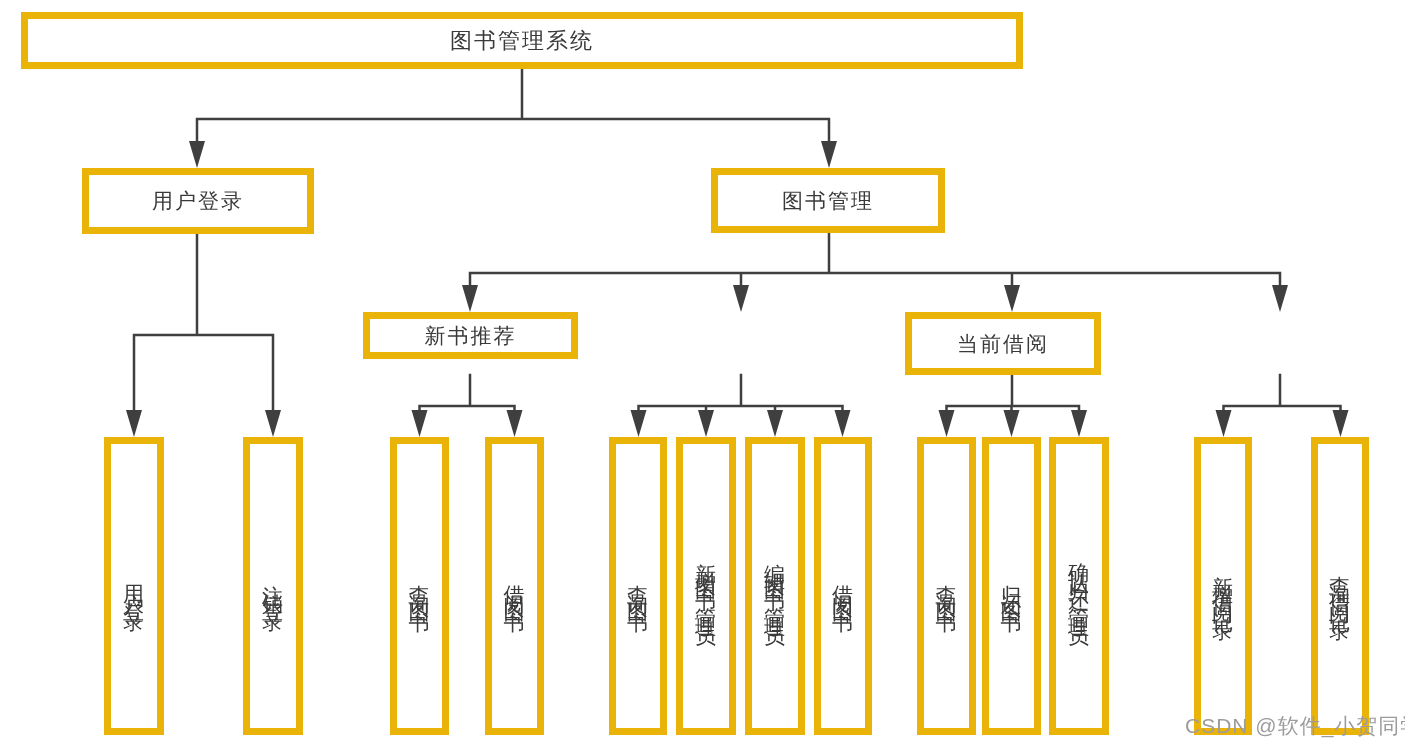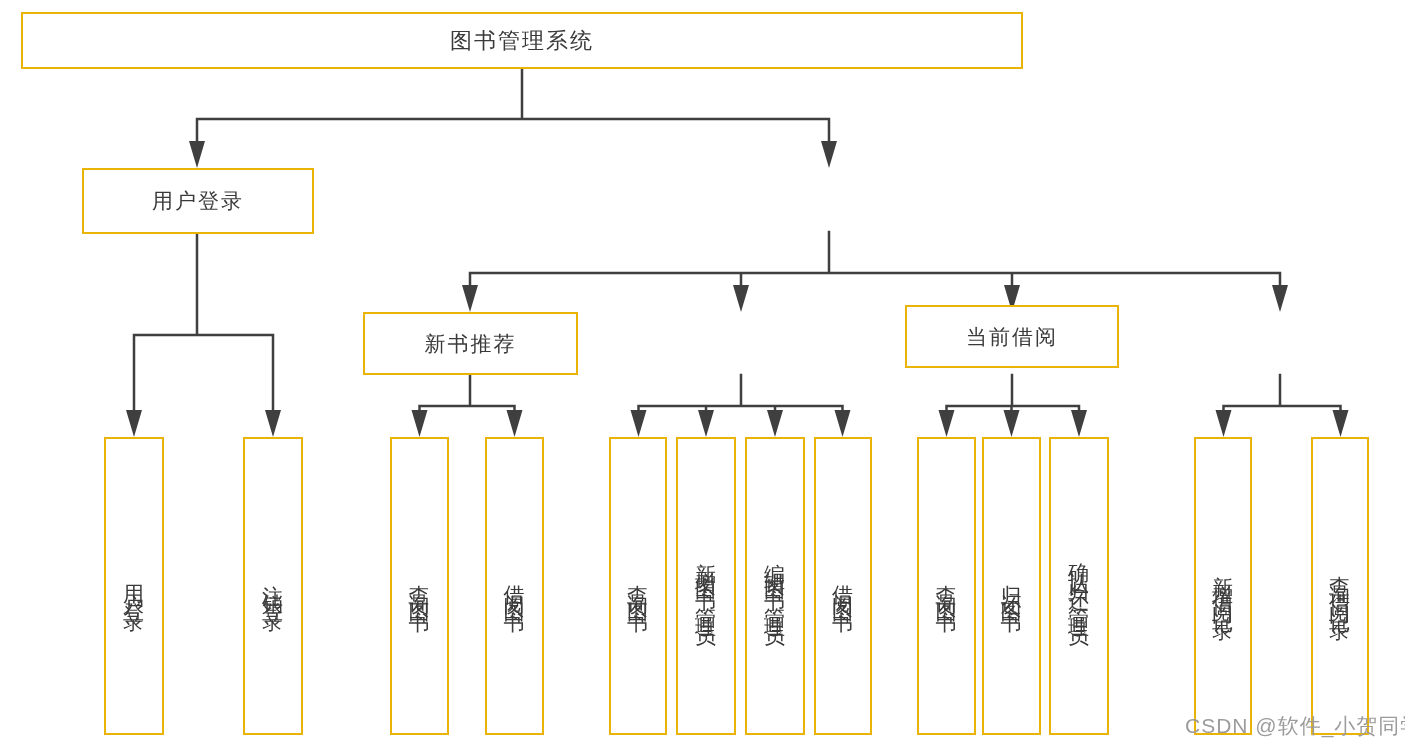--- a/index.html
+++ b/index.html
@@ -1,19 +1,19 @@
 <!DOCTYPE html>
 <html><head>
 <meta charset="utf-8">
 <style>
   html,body{margin:0;padding:0;background:#ffffff;}
   body{font-family:"Liberation Sans","DejaVu Sans",sans-serif;color:#3a3a3a;}
   .stage{position:relative;width:1405px;height:747px;background:#ffffff;overflow:hidden;}
   .wires{position:absolute;left:0;top:0;width:1405px;height:747px;}
-  .node{position:absolute;box-sizing:border-box;border:2px solid #eab308;background:#ffffff;
+  .node{position:absolute;box-sizing:border-box;border:7px solid #eab308;background:#ffffff;
         display:flex;align-items:center;justify-content:center;z-index:2;}
   .node .label{color:#3a3a3a;white-space:nowrap;}
   .h .label{font-size:21px;letter-spacing:2px;}
   .root .label{font-size:22px;letter-spacing:2px;}
   .v .label{writing-mode:vertical-rl;text-orientation:mixed;font-size:21px;
             letter-spacing:9px;line-height:1;white-space:normal;}
   .watermark{position:absolute;left:1185px;top:712px;font-size:21px;color:#9c9c9c;
              white-space:nowrap;z-index:5;letter-spacing:1px;}
 </style>
 </head>
@@ -45,25 +45,28 @@
     <path fill="#3f3f3f" d="M1223.5 437 L1215.5 410 L1231.5 410 Z M1340.5 437 L1332.5 410 L1348.5 410 Z"></path>
   </svg>
 
   <div class="node h root" style="left:21px;top:12px;width:1002px;height:57px">
     <span class="label">图书管理系统</span>
   </div>
 
   <div class="node h" style="left:82px;top:168px;width:232px;height:66px">
     <span class="label">用户登录</span>
   </div>
+  <div class="node h" style="left:711px;top:168px;width:234px;height:65px">
+    <span class="label">图书管理</span>
+  </div>
 
-  <div class="node h" style="left:363px;top:312px;width:215px;height:63px">
+  <div class="node h" style="left:363px;top:312px;width:215px;height:47px">
     <span class="label">新书推荐</span>
   </div>
-  <div class="node h" style="left:905px;top:305px;width:214px;height:63px">
+  <div class="node h" style="left:905px;top:312px;width:196px;height:63px">
     <span class="label">当前借阅</span>
   </div>
 
   <div class="node v" style="left:104px;top:437px;width:60px;height:298px">
     <span class="label">用户登录</span>
   </div>
   <div class="node v" style="left:243px;top:437px;width:60px;height:298px">
     <span class="label">注销登录</span>
   </div>
 

